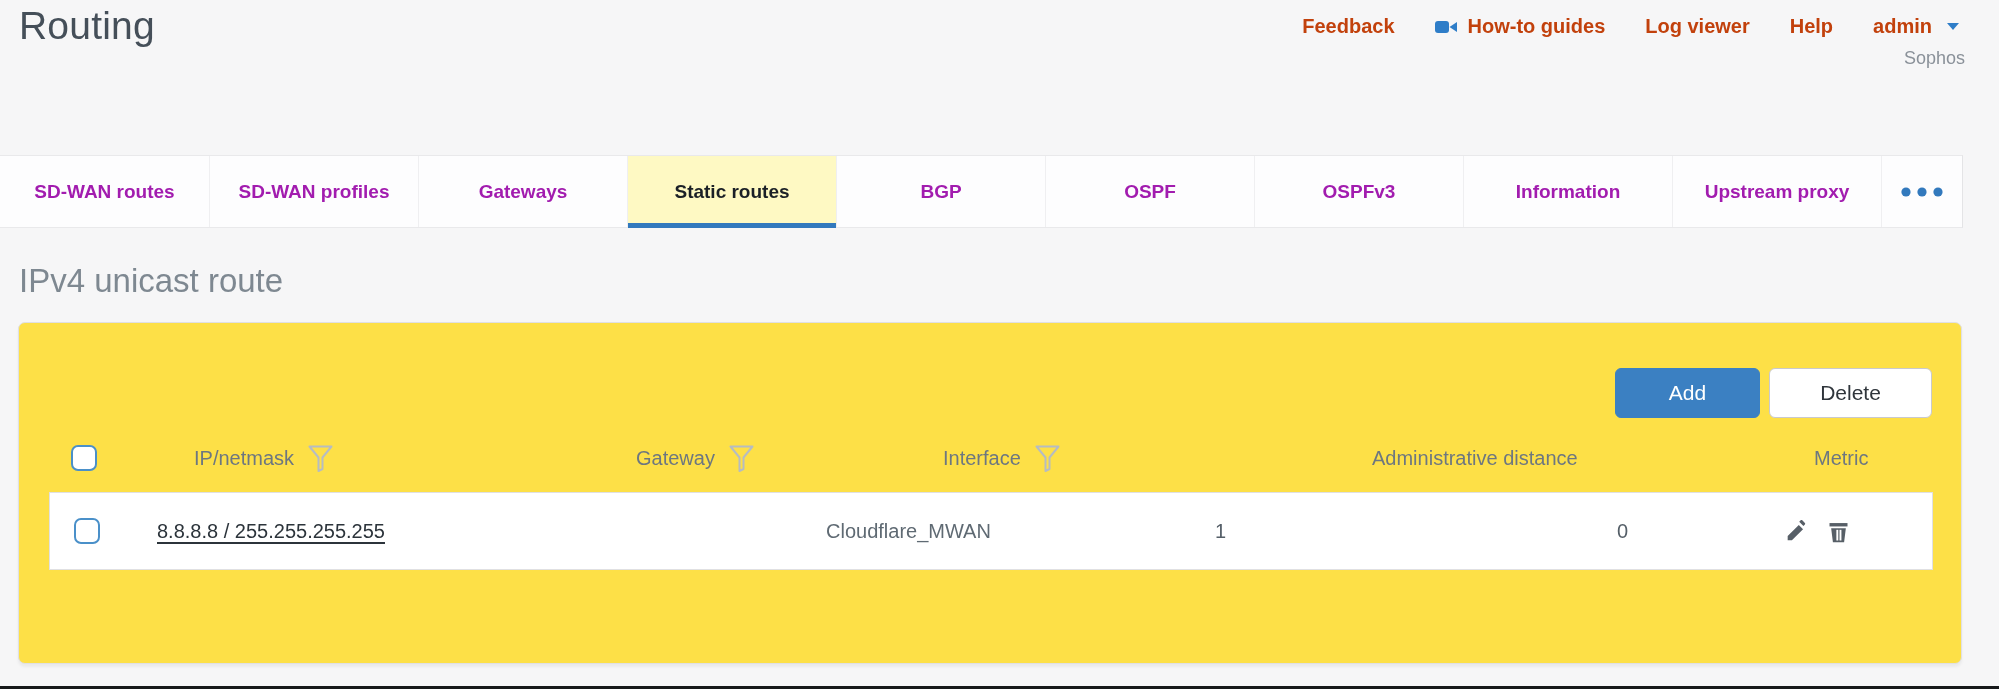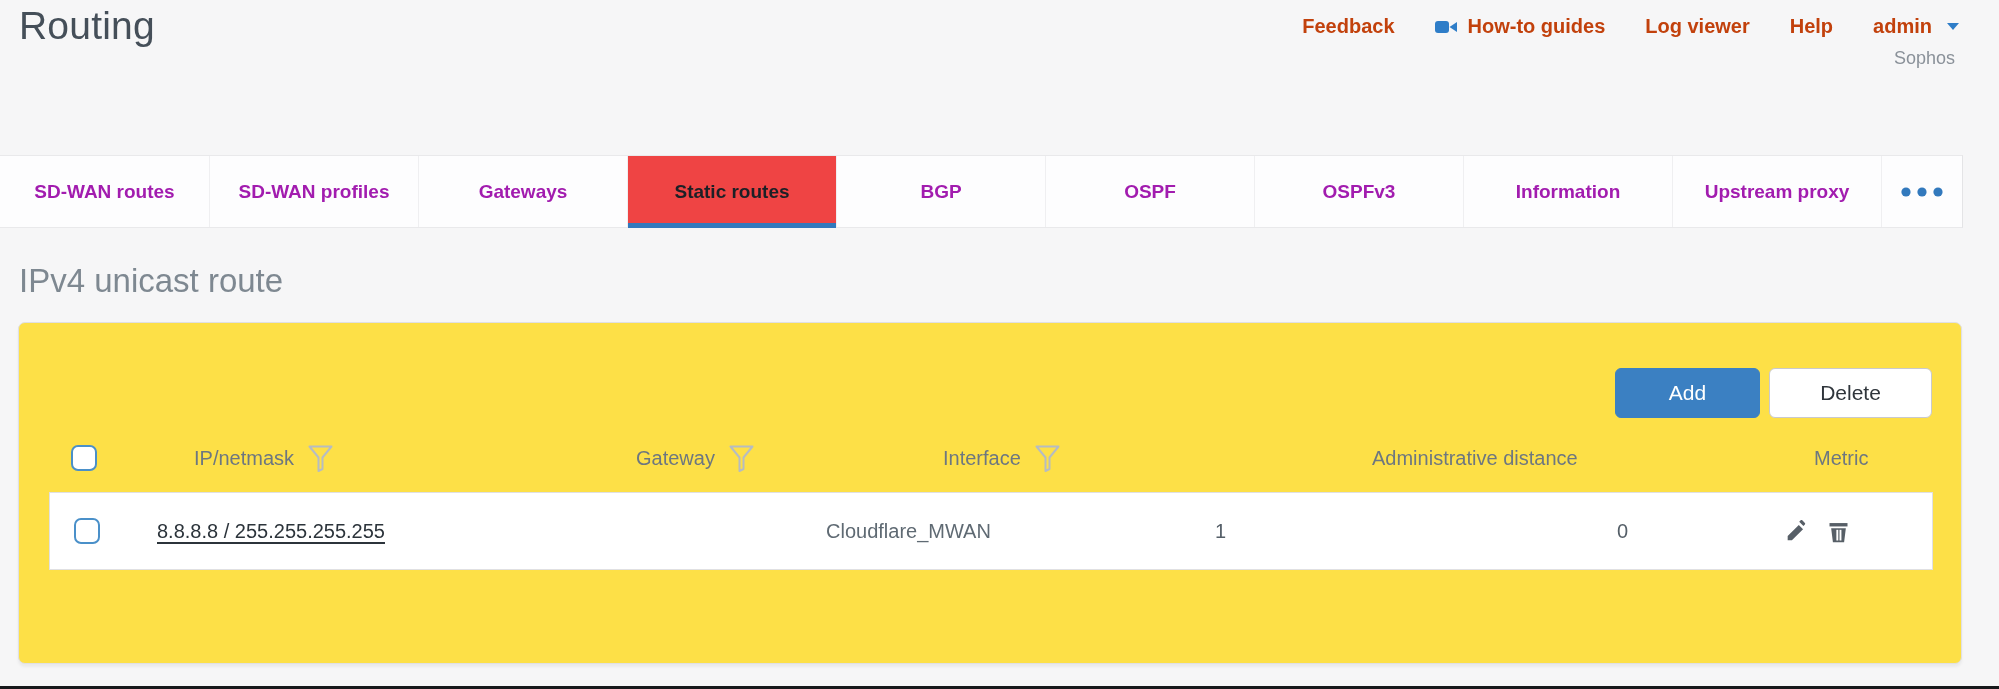--- a/index.html
+++ b/index.html
@@ -20,21 +20,21 @@
   }
   .topnav {
     position:absolute; top:15px; right:40px;
     display:flex; align-items:flex-end; gap:40px;
     font-size:20px; font-weight:600; color:#c2410c;
   }
   .topnav .navlink { cursor:pointer; display:flex; align-items:center; gap:9px; }
   .topnav svg { display:block; }
   .user-menu { display:flex; align-items:center; gap:15px; cursor:pointer; }
   .brand {
-    position:absolute; top:48px; right:44px;
+    position:absolute; top:48px; right:34px;
     font-size:18px; font-weight:400; color:#8a9199;
   }
 
   
   .tabbar {
     position:absolute; left:0; top:155px;
     width:1963px; height:73px;
     background:#fdfdfe;
     border-top:1px solid #e9e9eb;
     border-bottom:1px solid #e9e9eb;
@@ -42,21 +42,21 @@
     display:flex; align-items:stretch;
   }
   .tab {
     flex:0 0 209px;
     display:flex; align-items:center; justify-content:center;
     font-size:19px; font-weight:600; color:#a21caf;
     border-left:1px solid #efeff1;
     cursor:pointer; position:relative; background:transparent;
   }
   .tab:first-child { border-left:none; }
-  .tab.active { background:#ef4444; color:#1b2026; }
+  .tab.active { background:#fef9c3; color:#1b2026; }
   .tab.active::after {
     content:""; position:absolute; left:0; right:0; bottom:-1px;
     height:5px; background:#3279bd;
   }
   .tab-more {
     flex:1 1 auto; display:flex; align-items:center; justify-content:center;
     cursor:pointer; border-left:1px solid #efeff1;
   }
 
   

